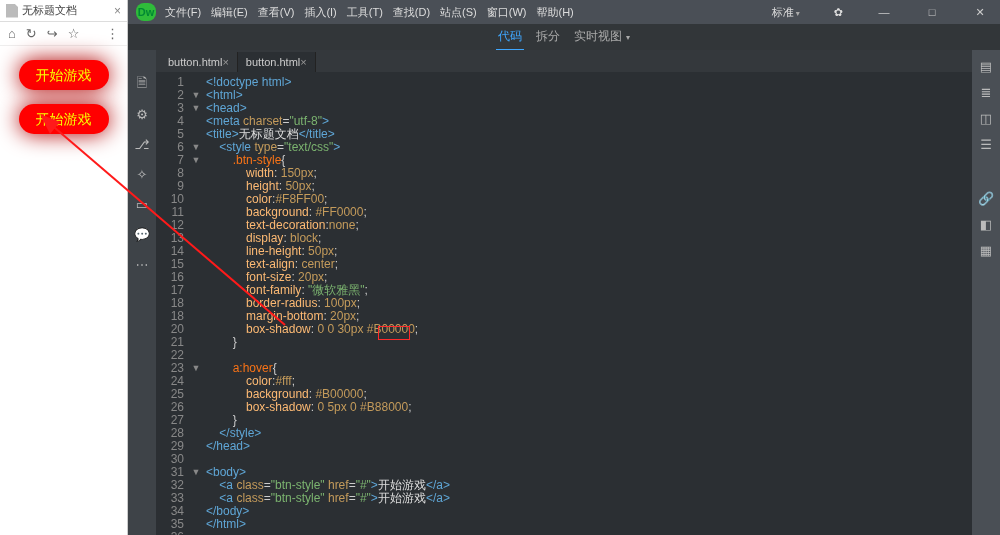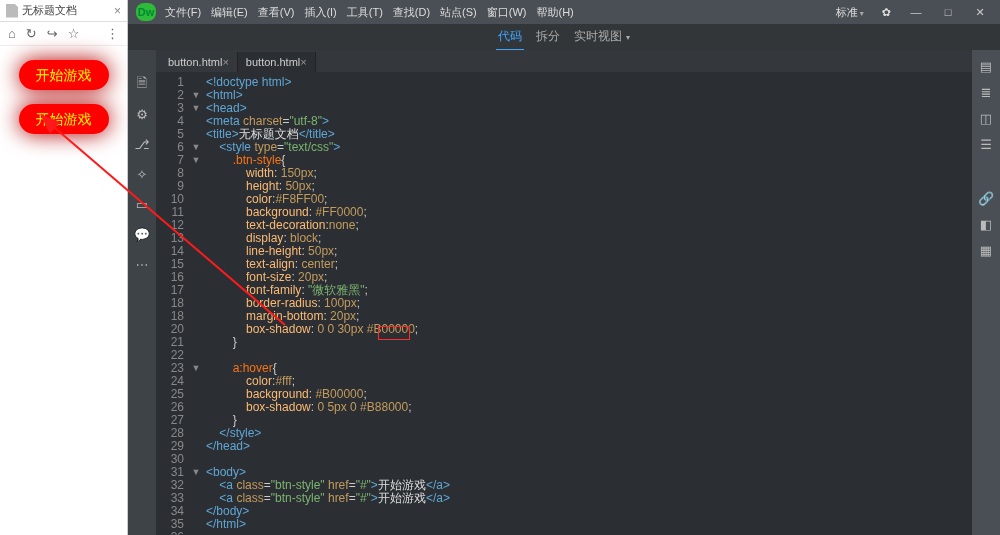--- a/index.html
+++ b/index.html
@@ -14,21 +14,21 @@
 .preview-toolbar { height: 24px; display: flex; align-items: center; gap: 10px; padding: 0 8px; border-bottom: 1px solid #eee; }
 .preview-toolbar span { font-size: 13px; color: #666; cursor: pointer; }
 .btn-style { width: 90px; height: 30px; color: #F8FF00; background: #FF0000; text-decoration: none; display: block; line-height: 30px; text-align: center; font-size: 14px; border-radius: 100px; margin: 14px auto 10px; box-shadow: 0 0 22px #B00000; }
 .arrow-annot { position: absolute; top: 110px; left: 30px; width: 260px; height: 220px; pointer-events: none; z-index: 50; }
 
 
 .dw-area { flex: 1; height: 535px; background: #3a3f44; display: flex; flex-direction: column; position: relative; }
 .titlebar { height: 24px; background: #4a4f56; display: flex; align-items: center; padding: 0 8px; gap: 4px; }
 .dw-logo { width: 20px; height: 18px; background: #2fbb3a; color: #083; font-weight: bold; font-size: 11px; display: flex; align-items: center; justify-content: center; border-radius: 8px; }
 .menu-item { color: #ddd; font-size: 11px; padding: 0 5px; cursor: pointer; }
-.titlebar-right { margin-left: auto; display: flex; align-items: center; gap: 8px; }
+.titlebar-right { margin-left: auto; display: flex; align-items: center; gap: 24px; }
 .dropdown-caret { color: #aaa; font-size: 8px; margin-left: 2px; }
 .win-btn { width: 24px; height: 18px; color: #ccc; font-size: 11px; display: flex; align-items: center; justify-content: center; cursor: pointer; }
 
 .viewbar { height: 26px; background: #323639; display: flex; align-items: center; justify-content: center; gap: 18px; }
 .view-item { font-size: 12px; color: #aaa; cursor: pointer; padding: 4px 2px; }
 .view-item.active { color: #3fa7ff; border-bottom: 2px solid #3fa7ff; }
 
 .editor-row { flex: 1; display: flex; min-height: 0; }
 .left-toolstrip { width: 28px; background: #3e4348; display: flex; flex-direction: column; align-items: center; padding-top: 26px; gap: 14px; }
 .tool-icon { width: 16px; height: 16px; color: #bbb; font-size: 13px; display: flex; align-items: center; justify-content: center; cursor: pointer; }

